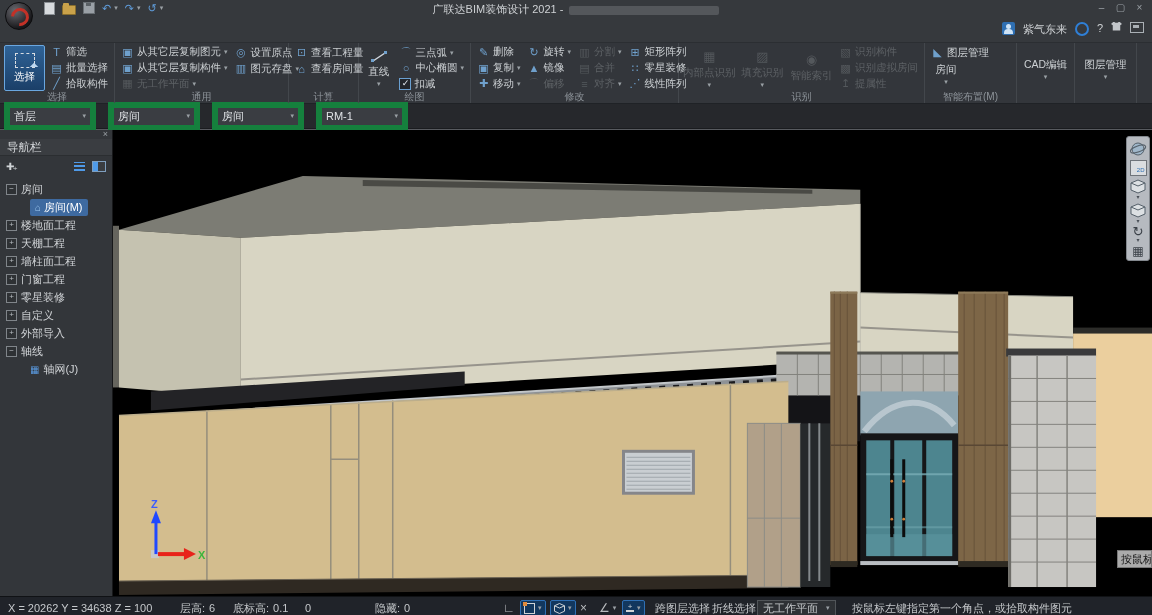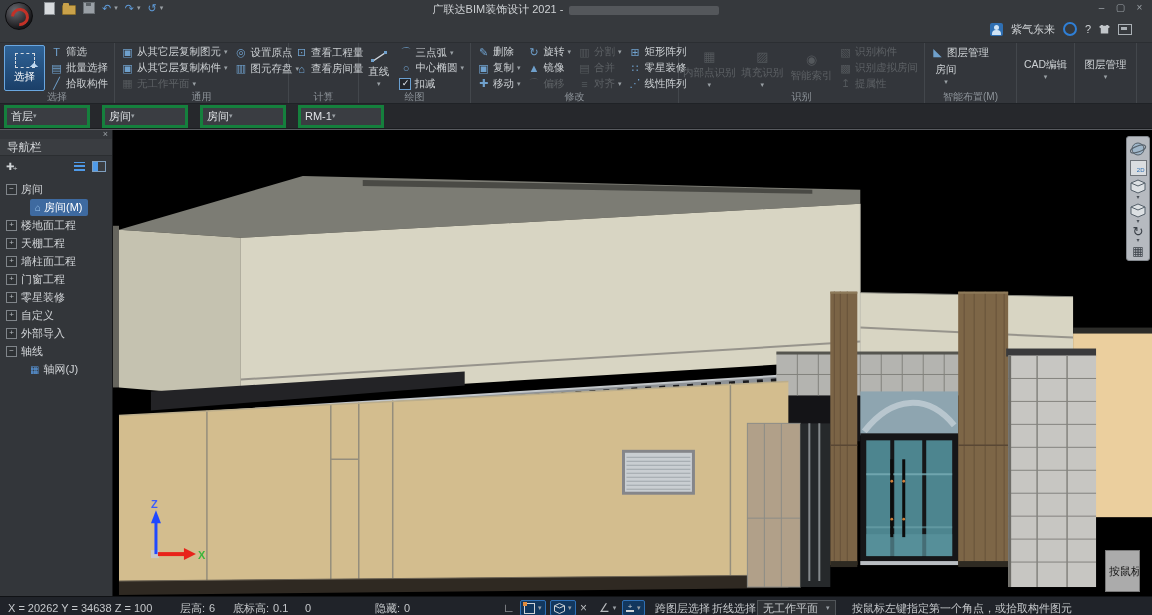--- a/index.html
+++ b/index.html
@@ -24,21 +24,21 @@
   .title-center{position:absolute;left:0;right:0;top:2px;text-align:center;color:#cfd2d5;font-size:11px;z-index:2;}
   .redact{display:inline-block;width:150px;height:9px;background:#54575b;border-radius:2px;vertical-align:middle;margin-left:6px;}
   .winbtns{margin-left:auto;display:flex;gap:2px;margin-right:4px;z-index:3;}
   .winbtns span{width:17px;text-align:center;color:#9aa0a5;font-size:10px;line-height:14px;}
 
   
   .tabrow{height:26px;background:#36393d;display:flex;align-items:center;position:relative;border-bottom:1px solid #2b2e32;}
   .tabs{display:flex;margin-left:38px;gap:2px;}
   .tab{padding:4px 11px;color:#c8cbce;font-size:12px;border-radius:2px 2px 0 0;cursor:default;}
   .tab.active{background:#4b4e53;color:#ffffff;}
-  .userarea{margin-left:auto;display:flex;align-items:center;gap:8px;margin-right:20px;color:#cfd2d5;}
+  .userarea{margin-left:auto;display:flex;align-items:flex-start;gap:8px;margin-right:8px;color:#cfd2d5;}
   .avatar{width:13px;height:13px;background:#2f6fb2;border-radius:2px;position:relative;}
   .avatar::before{content:"";position:absolute;left:4px;top:2px;width:5px;height:5px;border-radius:50%;background:#cfe3f5;}
   .avatar::after{content:"";position:absolute;left:2px;top:7px;width:9px;height:5px;border-radius:4px 4px 0 0;background:#cfe3f5;}
   .ring{width:10px;height:10px;border:2px solid #2f7fd6;border-radius:50%;}
   .help{font-size:11px;color:#cfd2d5;}
   .shirt{width:11px;height:9px;background:#c2c6ca;clip-path:polygon(25% 0,40% 14%,60% 14%,75% 0,100% 28%,84% 42%,84% 100%,16% 100%,16% 42%,0 28%);}
   .moni{width:12px;height:9px;border:1px solid #aab0b5;position:relative;}
   .moni::after{content:"";position:absolute;left:2px;top:2px;width:6px;height:3px;background:#aab0b5;}
 
   
@@ -59,22 +59,22 @@
   .bigbtn.dis{color:#5d6165;}
   .selicon{width:18px;height:13px;border:1px dashed #d8dde2;position:relative;}
   .selicon::after{content:"";position:absolute;right:-3px;bottom:-3px;width:0;height:0;
           border-left:6px solid #bcd7f0;border-bottom:6px solid transparent;transform:rotate(45deg);}
   .bigic{font-size:13px;color:#6fa0cc;line-height:14px;}
   .bigic.g{color:#54585c;}
   .cb{width:10px;height:10px;border:1px solid #6a9fd0;background:#23262a;color:#e8eef4;font-size:9px;line-height:9px;text-align:center;flex:none;}
 
   
   .comborow{height:24px;background:#26282c;display:flex;align-items:center;gap:12px;padding-left:4px;border-bottom:1px solid #1a1c1f;}
-  .combo{width:72px;height:17px;background:#3a3d42;border:3px solid #15803d;display:flex;align-items:center;
-         padding:0 4px;color:#dfe2e5;font-size:11px;}
+  .combo{width:72px;height:17px;background:#3a3d42;border:6px solid #15803d;display:flex;align-items:center;
+         padding:0 4px;color:#dfe2e5;font-size:11px;justify-content:space-between;}
   .combo .dd{color:#9aa0a5;font-size:7px;}
 
   
   .main{display:flex;height:467px;border-top:1px solid #585b60;box-sizing:border-box;}
   .nav{width:112px;flex:none;background:#33363a;border-right:1px solid #17181a;position:relative;font-size:11px;}
   .nav-top{height:9px;position:relative;}
   .nav-x{position:absolute;right:4px;top:0;color:#9aa0a5;font-size:9px;line-height:9px;}
   .nav-title{height:16px;line-height:16px;padding-left:7px;color:#d4d7da;background:#3a3d41;border-bottom:1px solid #2b2e31;font-size:11.5px;}
   .nav-tools{height:20px;display:flex;align-items:center;padding:0 6px;gap:4px;}
   .nt-spark{color:#cfd3d6;font-size:10px;letter-spacing:-2px;}
@@ -95,21 +95,21 @@
 
   .vtb{position:absolute;top:6px;right:2px;width:22px;background:#b6bac0;border:1px solid #83888e;border-radius:3px;
        display:flex;flex-direction:column;align-items:center;padding:4px 0;gap:3px;z-index:5;}
   .vtb .vi{display:flex;flex-direction:column;align-items:center;line-height:10px;}
   .vtb .vdd{color:#4a5058;font-size:6px;line-height:6px;}
   .v2d{width:15px;height:14px;background:#dadde0;border:1px solid #6f747a;position:relative;}
   .v2d span{position:absolute;right:1px;bottom:0;font-size:6px;color:#2f6fb2;}
   .vrot{font-size:13px;color:#3b4148;}
   .vcalc{font-size:12px;color:#3b4148;}
 
-  .vtip{position:absolute;right:12px;top:420px;background:#ababab;color:#151515;font-size:11px;padding:12px 3px;height:16px;
+  .vtip{position:absolute;right:0;top:420px;background:#ababab;color:#151515;font-size:11px;padding:0 3px;height:16px;
         line-height:16px;border:1px solid #787878;white-space:nowrap;width:27px;overflow:hidden;z-index:5;}
 
   
   .statusbar{height:22px;background:#202329;position:relative;color:#c6c9cc;font-size:11px;border-top:1px solid #101215;}
   .sb{position:absolute;top:0;height:22px;display:flex;align-items:center;gap:4px;white-space:nowrap;}
   .sbox{display:inline-flex;align-items:center;gap:3px;border:1px solid transparent;padding:0 3px;height:16px;box-sizing:border-box;}
   .sbox.on{border-color:#2f70b5;background:#12375e;border-radius:2px;}
   .sq{width:9px;height:9px;border:1px solid #cfd3d6;position:relative;display:inline-block;}
   .sq::after{content:"";position:absolute;left:-2px;top:-2px;width:4px;height:4px;background:#e08a3c;}
   .pl{display:inline-flex;flex-direction:column;align-items:center;line-height:6px;}

